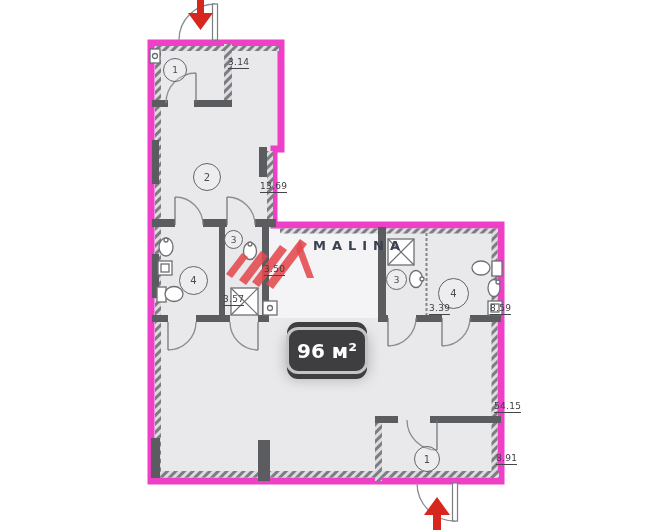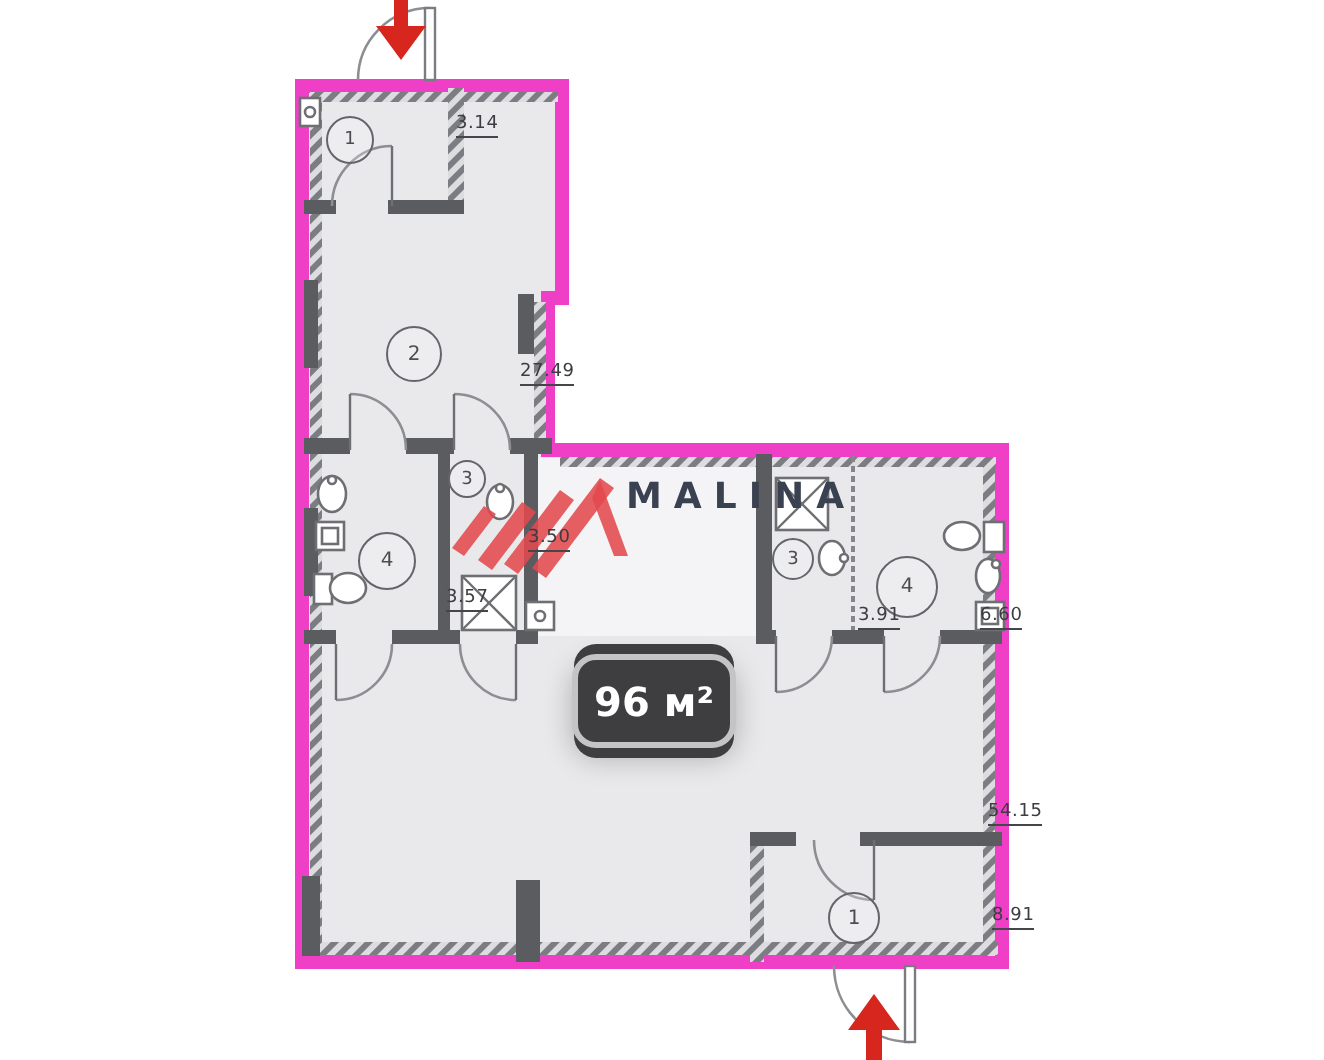--- a/index.html
+++ b/index.html
@@ -38,21 +38,21 @@
     position:absolute; left:286px; top:327px; width:76px; height:41px;
     background:var(--badge-bg,#3e3e41); color:var(--badge-text,#ffffff);
     border:3px solid var(--badge-border,#c4c4c6); border-radius:12px;
     display:flex; align-items:center; justify-content:center;
     font-size:20px; font-weight:bold;
     box-shadow:0 -6px 0 -1px #3e3e41, 0 6px 0 -1px #3e3e41, 0 5px 14px rgba(0,0,0,0.25);
     text-align:right;
   }
   .wm-text {
     position:absolute; color:var(--watermark-text,#3a4150); font-weight:bold;
-    font-size:18px; letter-spacing:6px; white-space:nowrap;
+    font-size:13px; letter-spacing:6px; white-space:nowrap;
   }
   .wm-tagline {
     position:absolute; color:var(--watermark-tagline,#9298a1); font-weight:600;
     font-size:8px; letter-spacing:2.6px; white-space:nowrap;
   }
 </style>
 </head>
 <body>
 
 <div class="canvas">
@@ -194,25 +194,25 @@
 
   <div class="circle small" style="left:163px;top:58px;width:24px;height:24px">1</div>
   <div class="circle" style="left:193px;top:163px;width:28px;height:28px">2</div>
   <div class="circle small" style="left:224px;top:230px;width:19px;height:19px">3</div>
   <div class="circle" style="left:179px;top:266px;width:29px;height:29px">4</div>
   <div class="circle small" style="left:386px;top:269px;width:21px;height:21px">3</div>
   <div class="circle" style="left:438px;top:278px;width:31px;height:31px">4</div>
   <div class="circle" style="left:414px;top:446px;width:26px;height:26px">1</div>
 
   <div class="area" style="left:200px;top:57px">3.14</div>
-  <div class="area" style="left:232px;top:181px">27.49</div>
+  <div class="area" style="left:232px;top:181px">13.69</div>
   <div class="area" style="left:236px;top:264px">3.50</div>
   <div class="area" style="left:195px;top:294px">3.57</div>
-  <div class="area" style="left:401px;top:303px">3.91</div>
-  <div class="area" style="left:462px;top:303px">6.60</div>
+  <div class="area" style="left:401px;top:303px">3.39</div>
+  <div class="area" style="left:462px;top:303px">8.59</div>
   <div class="area" style="left:468px;top:453px">8.91</div>
   <div class="area" style="left:466px;top:401px">54.15</div>
 
   <div class="badge">96 м²</div>
 
   <div class="wm-text" style="left:313px;top:238px">MALINA</div>
 
 </div>
 
 </body></html>

